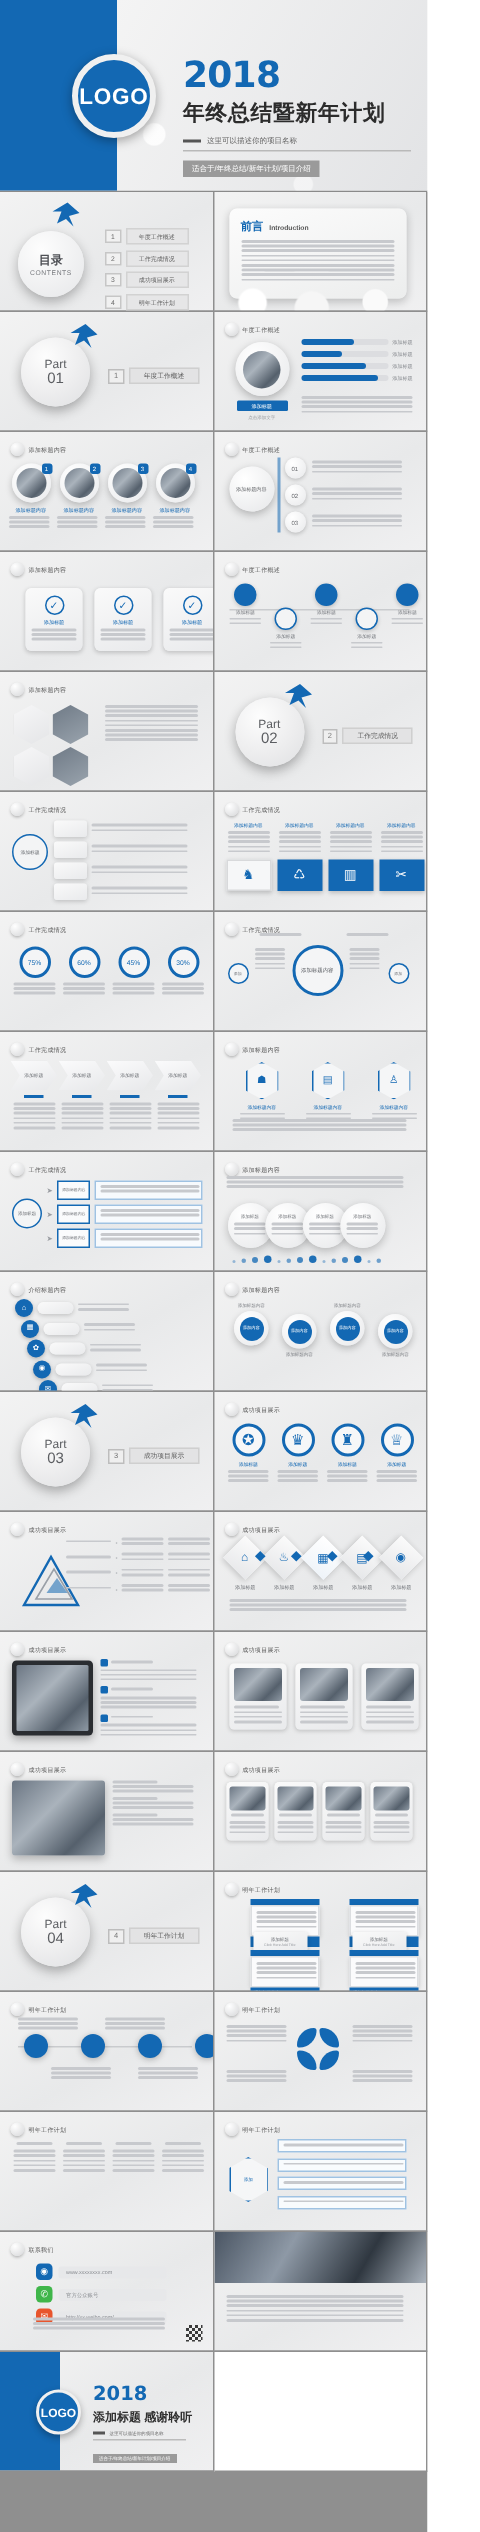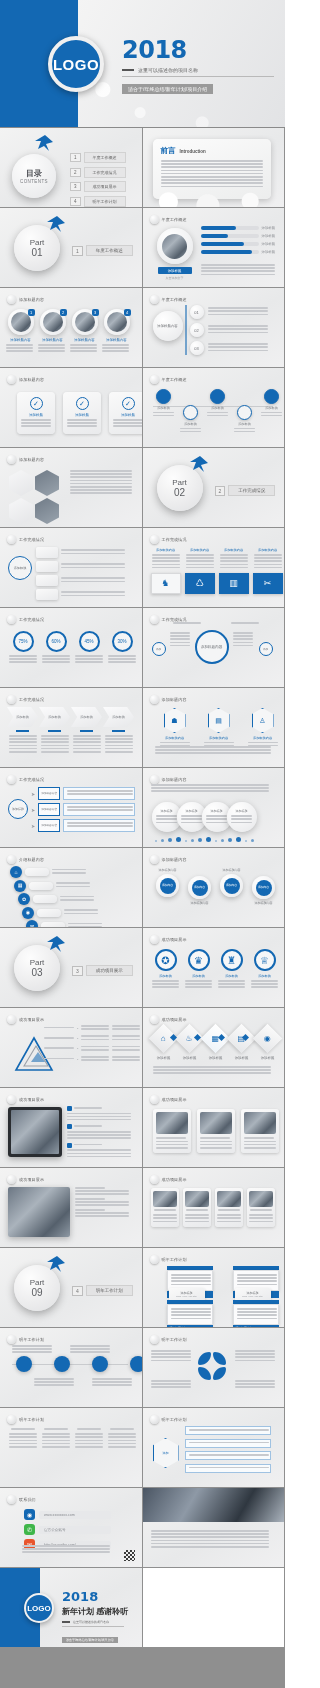--- a/index.html
+++ b/index.html
@@ -130,20 +130,21 @@
 </style>
 </head>
 <body>
 
 <div class="title-slide">
   <div class="bg-dots"></div>
   <div class="blueband"></div>
   <div class="logo-circle">LOGO</div>
   <div class="title-block">
     <div class="ts-year">2018</div>
+    <div class="ts-main">年终总结暨新年计划</div>
     <div class="ts-sub">
       <span class="ts-dash"></span>
       <span class="ts-subtext">这里可以描述你的项目名称</span>
     </div>
     <div class="ts-rule"></div>
     <div class="ts-tag">适合于/年终总结/新年计划/项目介绍</div>
   </div>
 </div>
 
 <div class="grid" id="grid">
@@ -1272,21 +1273,21 @@
             <div style="width:24px;height:1.6px;background:#c7c9cd;margin-bottom:1.6px;border-radius:1px;"></div>
             <div style="width:24px;height:1.6px;background:#c7c9cd;margin-bottom:1.6px;border-radius:1px;"></div>
             <div style="width:24px;height:1.6px;background:#c7c9cd;margin-bottom:1.6px;border-radius:1px;"></div>
           </div>
       </div>
       </div>
     </div>
     <div class="slide">
       <div class="part-circle">
         <span>Part</span>
-        <span class="pnum">09</span>
+        <span class="pnum">04</span>
       </div>
       <svg class="arrow-mark" viewBox="0 0 40 36">
   <polygon points="22,2 38,16 24,20 30,34 20,24 8,30 14,14 2,14" fill="#1368b3"></polygon>
 </svg>
       <div class="part-label">
         <span class="pidx">4</span>
         <span class="plab">明年工作计划</span>
       </div>
     </div>
     <div class="slide">
@@ -1542,21 +1543,21 @@
         <div style="width:118px;height:1.6px;background:#c7c9cd;margin-bottom:1.6px;border-radius:1px;"></div>
         <div style="width:118px;height:1.6px;background:#c7c9cd;margin-bottom:1.6px;border-radius:1px;"></div>
         <div style="width:118px;height:1.6px;background:#c7c9cd;margin-bottom:1.6px;border-radius:1px;"></div>
       </div>
     </div>
     <div class="slide">
       <div class="blueband" style="position:absolute;left:0;top:0;width:40px;height:100%;background:#1368b3;"></div>
       <div style="position:absolute;left:24px;top:25px;width:30px;height:30px;border-radius:50%;background:#1368b3;border:2.5px solid #f0f0f0;box-shadow:0 2px 5px rgba(0,0,0,.3);display:flex;align-items:center;justify-content:center;color:#fff;font-weight:bold;font-size:8px;">LOGO</div>
       <div style="position:absolute;left:62px;top:22px;">
         <div style="font-size:13px;font-weight:bold;color:#1368b3;line-height:1;font-family:'DejaVu Sans',sans-serif;">2018</div>
-        <div style="font-size:8px;font-weight:bold;color:#2f2f2f;margin-top:3px;white-space:nowrap;">新年计划 感谢聆听</div>
+        <div style="font-size:8px;font-weight:bold;color:#2f2f2f;margin-top:3px;white-space:nowrap;">添加标题 感谢聆听</div>
         <div style="display:flex;align-items:center;gap:3px;margin-top:3px;">
           <span style="width:8px;height:1.5px;background:#555;"></span>
           <span style="font-size:3px;color:#666;">这里可以描述你的项目名称</span>
         </div>
         <div style="width:62px;height:1px;background:#bcbcbc;margin-top:2px;"></div>
         <div style="display:inline-block;margin-top:2px;background:#9a9a9a;color:#fff;font-size:3px;padding:1px 4px;">适合于/年终总结/新年计划/项目介绍</div>
       </div>
     </div>
     <div class="slide blank"></div>
   </div>

